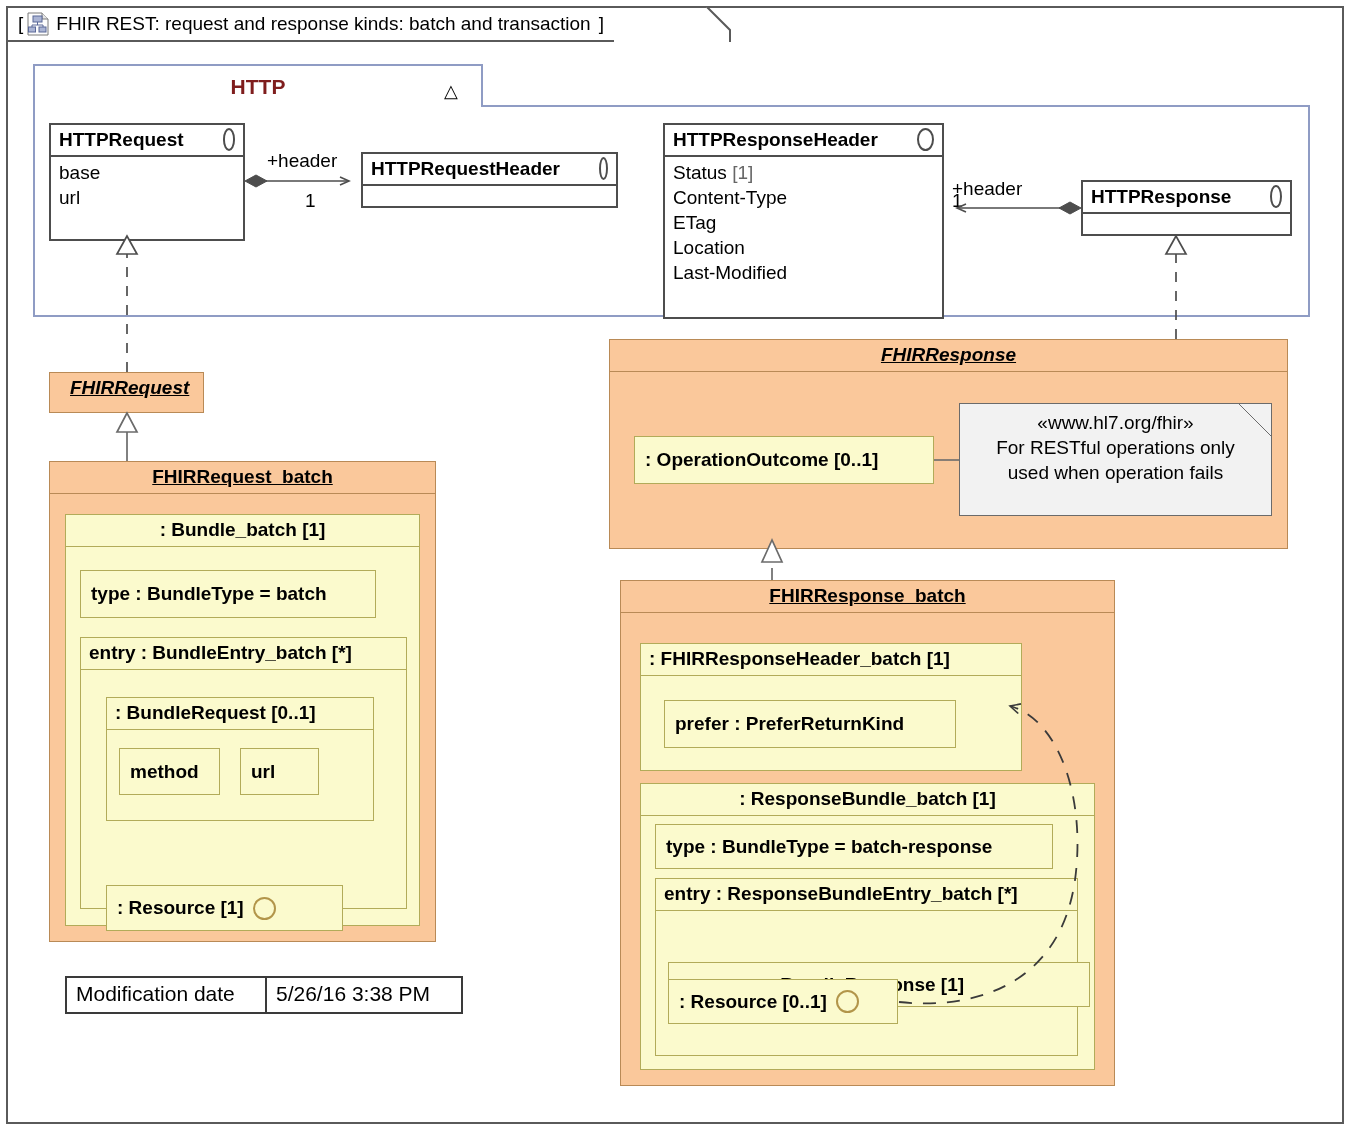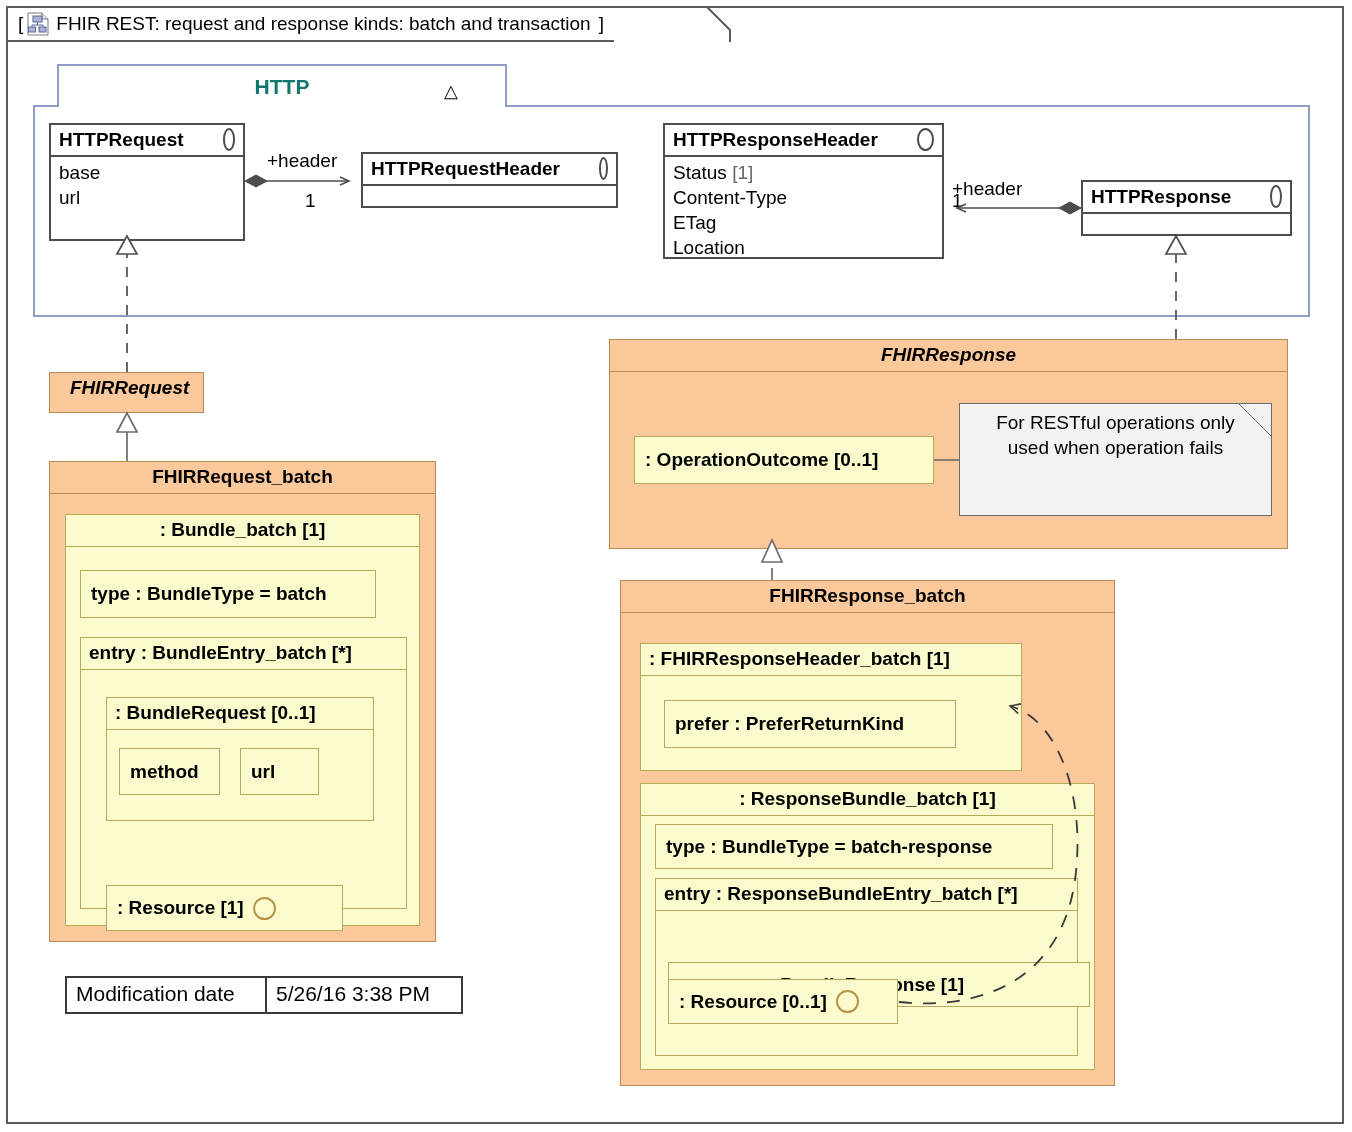--- a/index.html
+++ b/index.html
@@ -27,28 +27,28 @@
             justify-content:flex-start;white-space:nowrap;gap:32px;}
   .cls .attrs{padding:3px 8px 5px 8px;font-size:19px;line-height:25px;color:#000;}
   .ifcircle{display:inline-block;width:19px;height:19px;border:2px solid #4d4d4d;
             border-radius:50%;margin-left:7px;background:transparent;vertical-align:middle;}
   .mult{color:#666;}
 
   
   .pkg{position:absolute;box-sizing:border-box;border:2px solid #8f9cc4;background:#fff;}
   .pkg-tab{position:absolute;box-sizing:border-box;border:2px solid #8f9cc4;
            border-bottom:none;background:#fff;display:flex;align-items:center;
-           justify-content:center;font-weight:bold;font-size:21px;color:#0f766e;margin-left:24px;}
+           justify-content:center;font-weight:bold;font-size:21px;color:#7f1d1d;}
   .pkg-tri{position:absolute;font-size:18px;color:#000;}
 
   
   .orange{position:absolute;box-sizing:border-box;background:#fac89b;
           border:1px solid #b98a56;}
   .orange>.ohdr{font-weight:bold;font-size:19px;text-align:center;color:#000;
-                padding:4px 6px 5px 6px;border-bottom:1px solid #b98a56;}
+                padding:4px 6px 5px 6px;border-bottom:1px solid #b98a56;text-decoration:underline;}
   .orange.italic>.ohdr{font-style:italic;}
   .yellow{position:absolute;box-sizing:border-box;background:#fbfacd;
           border:1px solid #b2ab59;}
   .yhdr{font-weight:bold;font-size:19px;color:#000;padding:4px 8px 5px 8px;
         border-bottom:1px solid #b2ab59;white-space:nowrap;display:flex;align-items:center;}
   .yhdr.center{justify-content:center;}
   .plainbox{position:absolute;box-sizing:border-box;background:#fbfacd;
             border:1px solid #b2ab59;font-weight:bold;font-size:19px;color:#000;
             display:flex;align-items:center;padding-left:10px;white-space:nowrap;}
   .ifcircle-y{display:inline-block;width:19px;height:19px;border:2px solid #b2954a;
@@ -123,33 +123,34 @@
   </div>
 
   <div class="cls" style="left:361px;top:152px;width:257px;height:56px">
     <div class="hdr">
       <span>HTTPRequestHeader</span>
       <span class="ifcircle"></span>
     </div>
     <div class="attrs" style="height:18px"></div>
   </div>
 
-  <div class="cls" style="left:663px;top:123px;width:281px;height:136px">
+  <div class="cls" style="left:663px;top:123px;width:281px;height:196px">
     <div class="hdr">
       <span>HTTPResponseHeader</span>
       <span class="ifcircle"></span>
     </div>
     <div class="attrs">
       <div>
         <span>Status</span>
         <span class="mult">[1]</span>
       </div>
       <div>Content-Type</div>
       <div>ETag</div>
       <div>Location</div>
+      <div>Last-Modified</div>
     </div>
   </div>
 
   <div class="cls" style="left:1081px;top:180px;width:211px;height:56px">
     <div class="hdr">
       <span>HTTPResponse</span>
       <span class="ifcircle"></span>
     </div>
     <div class="attrs" style="height:18px"></div>
   </div>
@@ -199,20 +200,21 @@
     <div class="ohdr">FHIRResponse</div>
   </div>
   <div class="plainbox" style="left:634px;top:436px;width:300px;height:48px">: OperationOutcome [0..1]</div>
 
   <div class="note" style="left:959px;top:403px;width:313px;height:113px">
     <svg class="note-fold" width="34" height="34" viewBox="0 0 34 34">
       <path d="M0,0 L33,33 L0,33 Z" fill="#f2f2f2" stroke="none"></path>
       <path d="M0,0 L33,33" stroke="#6b6b6b" stroke-width="1" fill="none"></path>
     </svg>
     <div class="ntxt">
+      <span class="first">«www.hl7.org/fhir»</span>
       <span style="display:block">For RESTful operations only</span>
       <span style="display:block">used when operation fails</span>
     </div>
   </div>
 
   <div class="orange" style="left:620px;top:580px;width:495px;height:506px">
     <div class="ohdr">FHIRResponse_batch</div>
   </div>
 
   <div class="yellow" style="left:640px;top:643px;width:382px;height:128px">

